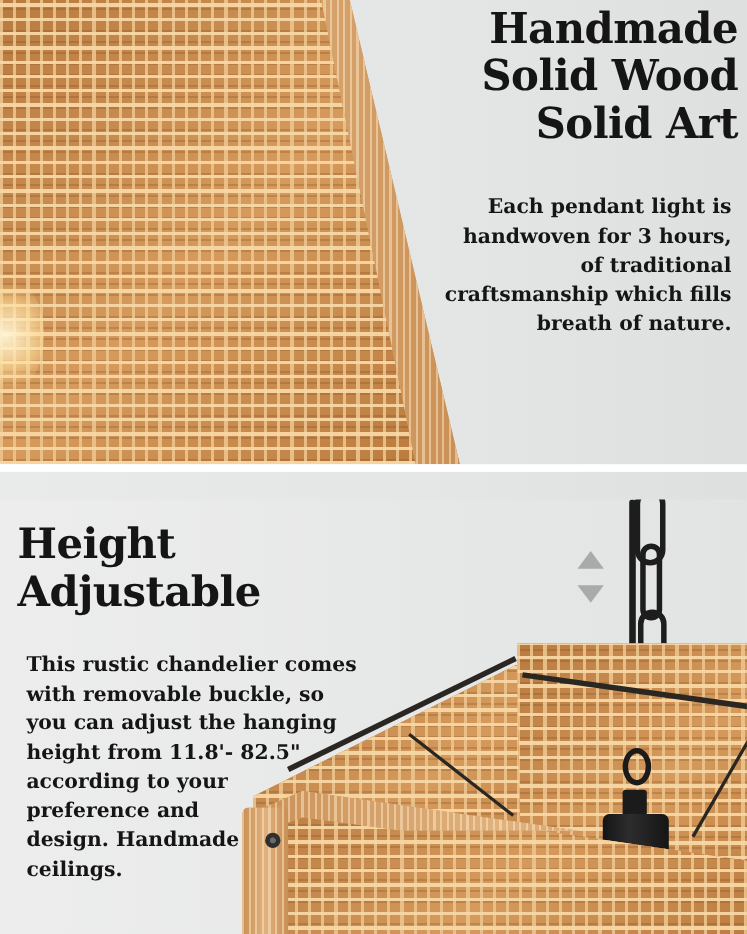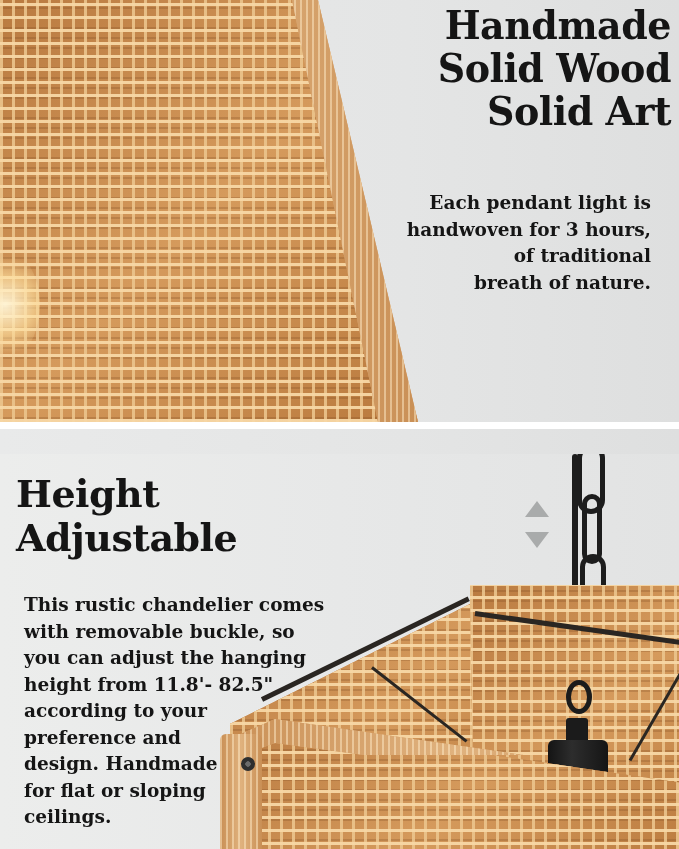--- a/index.html
+++ b/index.html
@@ -23,21 +23,21 @@
       repeating-linear-gradient(90deg, rgba(255,235,200,0.5) 0 2px, transparent 2px 6px),
       linear-gradient(90deg,#c98f55,#e0b27e,#c98f55);
   }
 
   #top-shade { position:absolute; left:0; top:0; width:420px; height:422px; clip-path:polygon(0 0, 300px 0, 418px 422px, 0 422px); }
   #top-frame { position:absolute; top:0; left:0; width:420px; height:422px; clip-path:polygon(292px 0, 318px 0, 418px 422px, 378px 422px); }
   #bulb-glow { position:absolute; left:-30px; top:250px; width:70px; height:110px; border-radius:50%; background:radial-gradient(circle, rgba(255,245,215,0.95) 0%, rgba(255,225,160,0.6) 45%, rgba(255,210,140,0) 75%); }
 
   .headline { position:absolute; font-family:"DejaVu Serif", serif; font-weight:bold; color:#151515; letter-spacing:-0.5px; margin:0; }
   #top-headline { right:8px; top:6px; text-align:right; font-size:38px; line-height:42px; transform:scaleY(1.02); }
-  #top-body { position:absolute; right:10px; top:172px; text-align:right; font-size:18.5px; line-height:26.5px; color:#151515; font-weight:bold; margin:18px; }
+  #top-body { position:absolute; right:10px; top:172px; text-align:right; font-size:18.5px; line-height:26.5px; color:#151515; font-weight:bold; margin:4px; }
 
   #bottom-headline { left:16px; top:18px; text-align:left; font-size:38px; line-height:44px; }
   #bottom-body { position:absolute; left:14px; top:128px; text-align:left; font-size:18.5px; line-height:26.5px; color:#151515; font-weight:bold; margin:10px; width:330px; }
 
   .arrow-up { position:absolute; left:525px; top:47px; width:0; height:0; border-left:12px solid transparent; border-right:12px solid transparent; border-bottom:16px solid #a9abab; }
   .arrow-down { position:absolute; left:525px; top:78px; width:0; height:0; border-left:12px solid transparent; border-right:12px solid transparent; border-top:16px solid #a9abab; }
 
   
   .link { position:absolute; border:5px solid #1d1d1d; border-radius:14px; box-sizing:border-box; }
 
@@ -64,41 +64,41 @@
   <h1 id="top-headline" class="headline">
     <div>Handmade</div>
     <div>Solid Wood</div>
     <div>Solid Art</div>
   </h1>
 
   <div id="top-body">
     <div>Each pendant light is</div>
     <div>handwoven for 3 hours,</div>
     <div>of traditional</div>
+    <div>craftsmanship which fills</div>
     <div>breath of nature.</div>
   </div>
 </div>
 
 <div id="divider"></div>
 
 <div id="bottom-panel" class="panel">
   <h1 id="bottom-headline" class="headline">
     <div>Height</div>
     <div>Adjustable</div>
   </h1>
 
   <div id="bottom-body">
     <div>This rustic chandelier comes</div>
     <div>with removable buckle, so</div>
     <div>you can adjust the hanging</div>
     <div>height from 11.8'- 82.5"</div>
     <div>according to your</div>
     <div>preference and</div>
     <div>design. Handmade</div>
-    <div>for flat or sloping</div>
     <div>ceilings.</div>
   </div>
 
   <div class="arrow-up"></div>
   <div class="arrow-down"></div>
 
   <div>
     <div class="link" style="left:577px;top:-10px;width:28px;height:70px;"></div>
     <div class="link" style="left:582px;top:40px;width:20px;height:70px;"></div>
     <div class="link" style="left:580px;top:100px;width:26px;height:70px;"></div>

